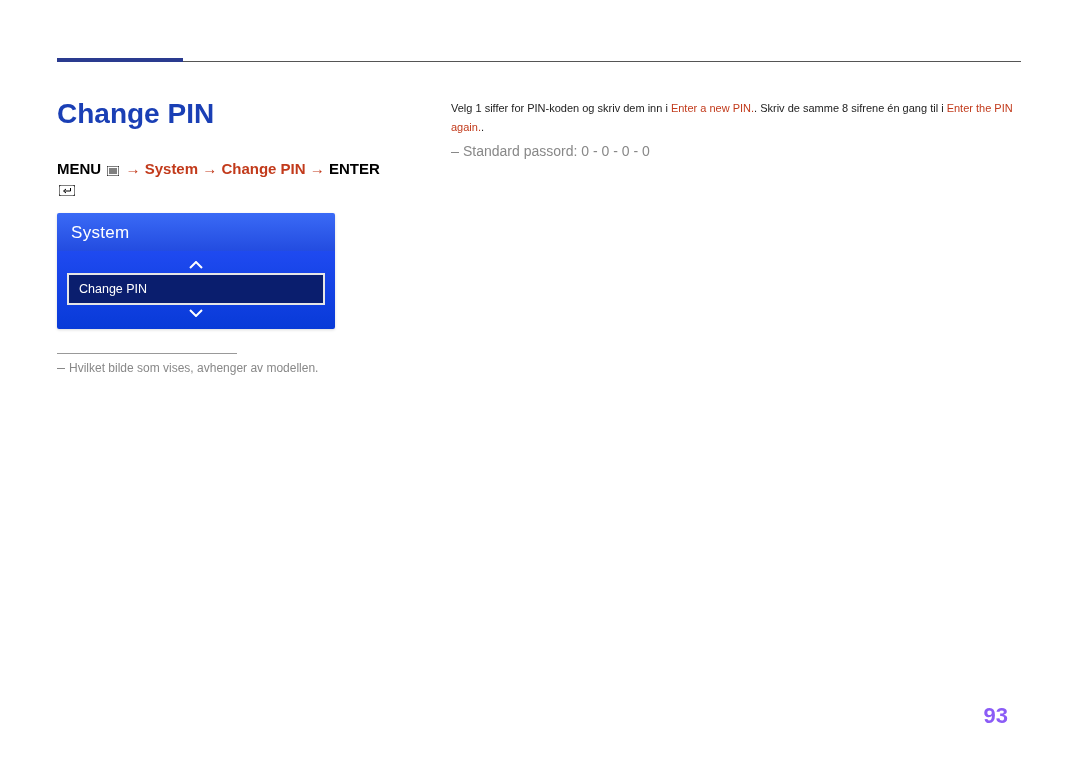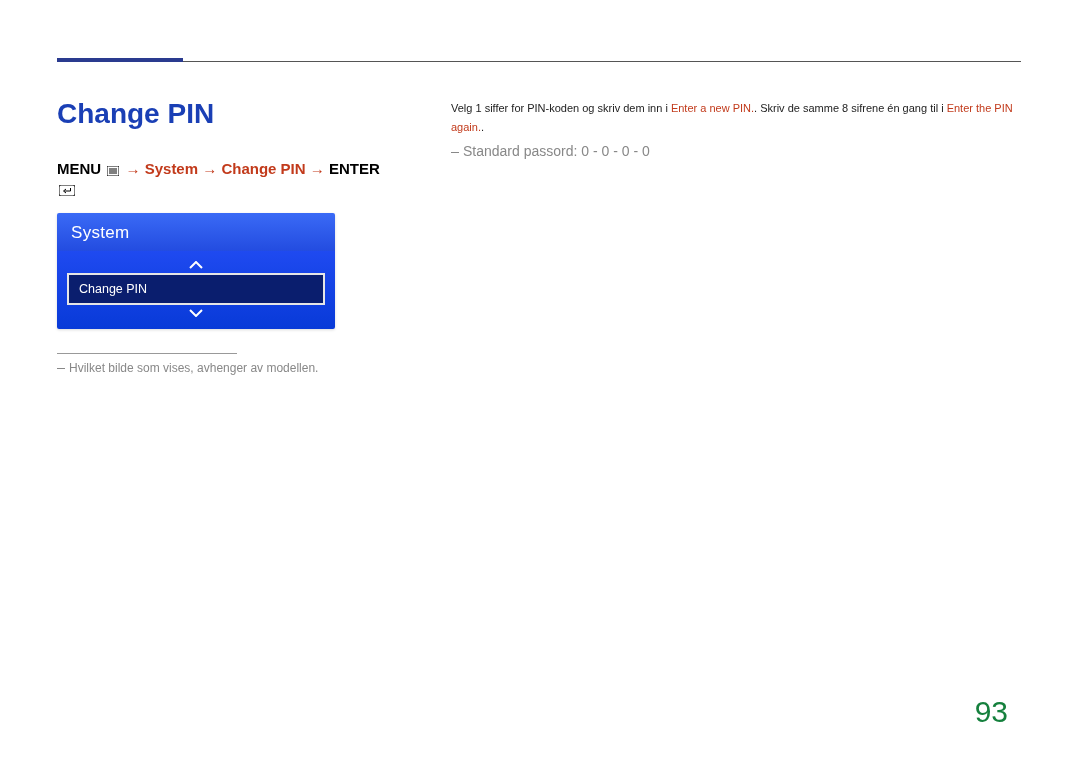--- a/index.html
+++ b/index.html
@@ -152,23 +152,23 @@
     display: inline-block;
     width: 8px;
     border-top: 1px solid #888;
     vertical-align: middle;
     margin-right: 4px;
   }
   .page-number {
     position: absolute;
     right: 59px;
     bottom: 34px;
-    font-size: 30px;
-    color: #15803d;
-    font-weight: 400;
+    font-size: 22px;
+    color: #8b5cf6;
+    font-weight: 700;
   }
 </style>
 </head>
 <body>
 
 <div class="page">
   <div class="accent-bar"></div>
   <div class="top-rule"></div>
 
   <div class="left-col">

